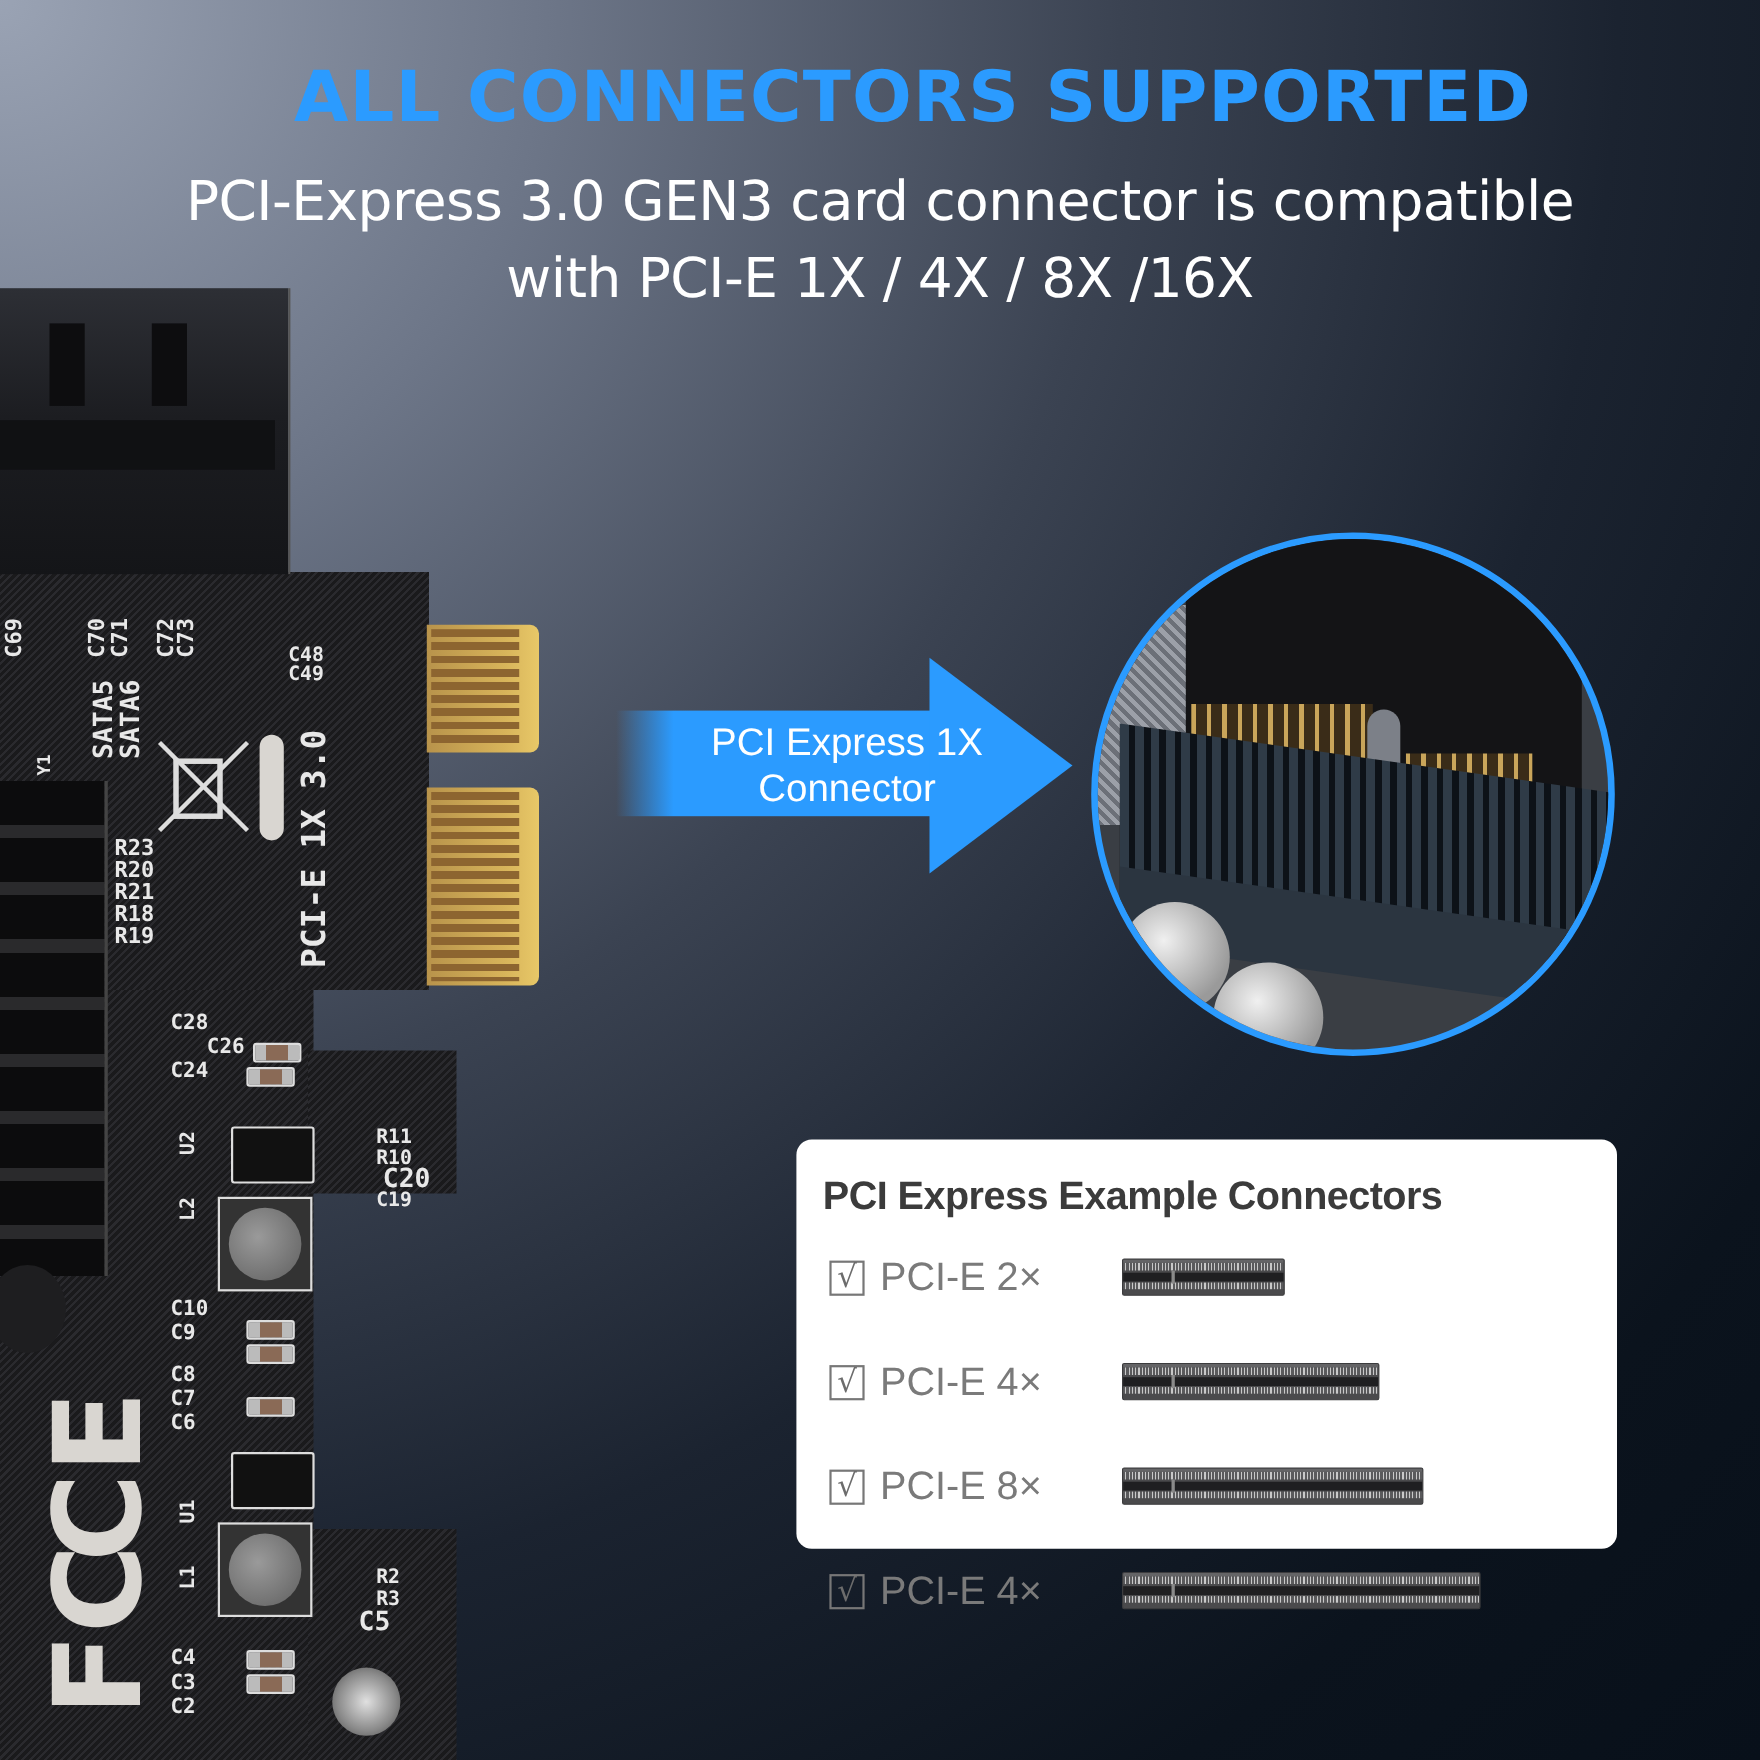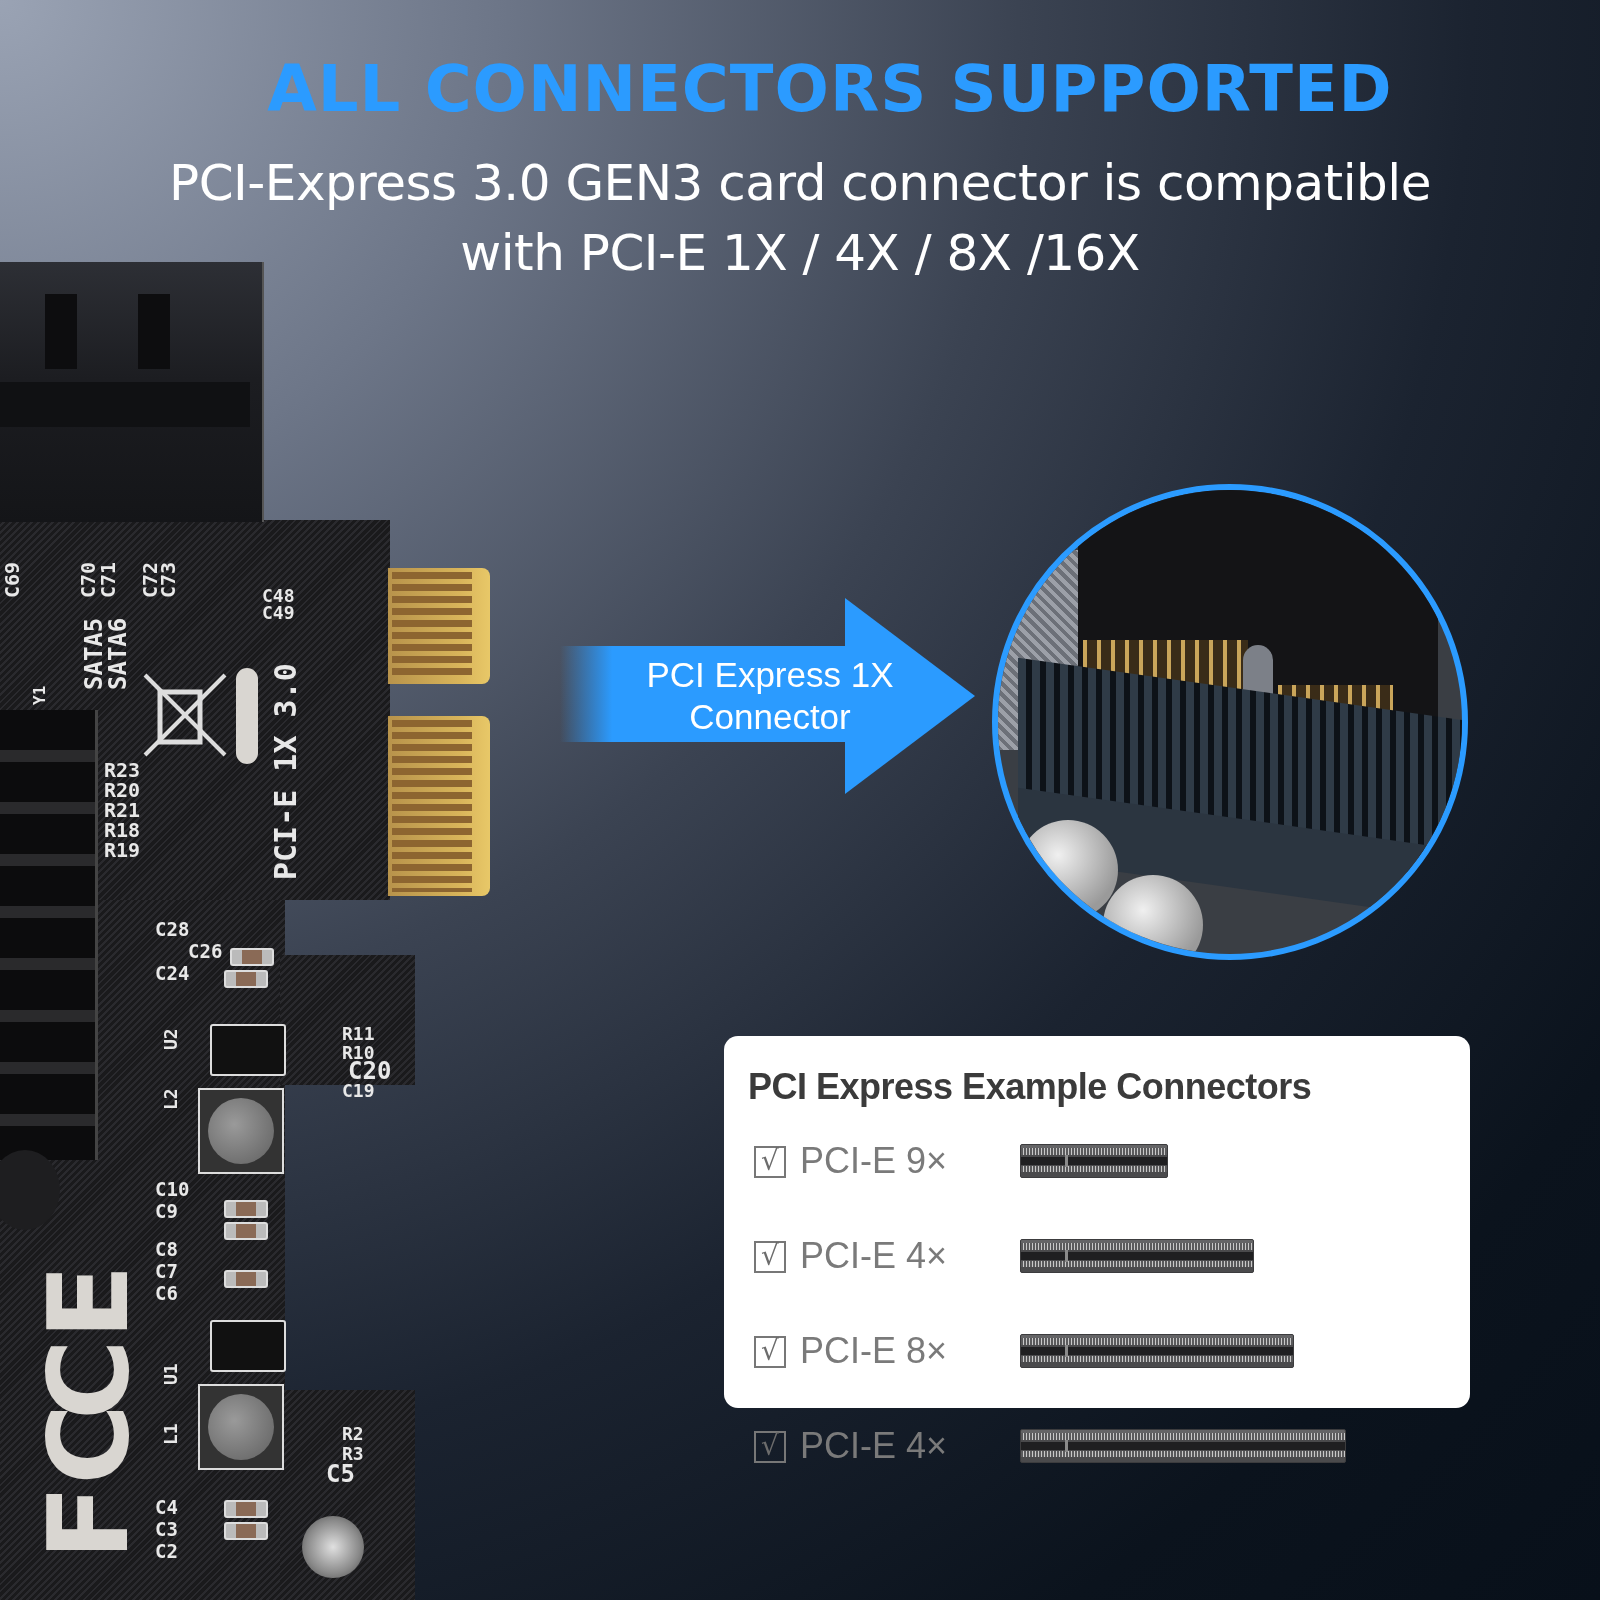--- a/index.html
+++ b/index.html
@@ -234,21 +234,21 @@
   <div class="inset-slot-body"></div>
   <div class="inset-cap" style="left:20px;top:330px;"></div>
   <div class="inset-cap" style="left:105px;top:385px;"></div>
 </div>
 
 <div class="panel">
   <div class="panel-title">PCI Express Example Connectors</div>
 
   <div class="row" style="top:104px;">
     <div class="check">√</div>
-    <div class="row-label">PCI-E 9×</div>
+    <div class="row-label">PCI-E 2×</div>
     <div class="slot-img" style="width:146px;"></div>
   </div>
   <div class="row" style="top:199px;">
     <div class="check">√</div>
     <div class="row-label">PCI-E 4×</div>
     <div class="slot-img" style="width:232px;"></div>
   </div>
   <div class="row" style="top:294px;">
     <div class="check">√</div>
     <div class="row-label">PCI-E 8×</div>

